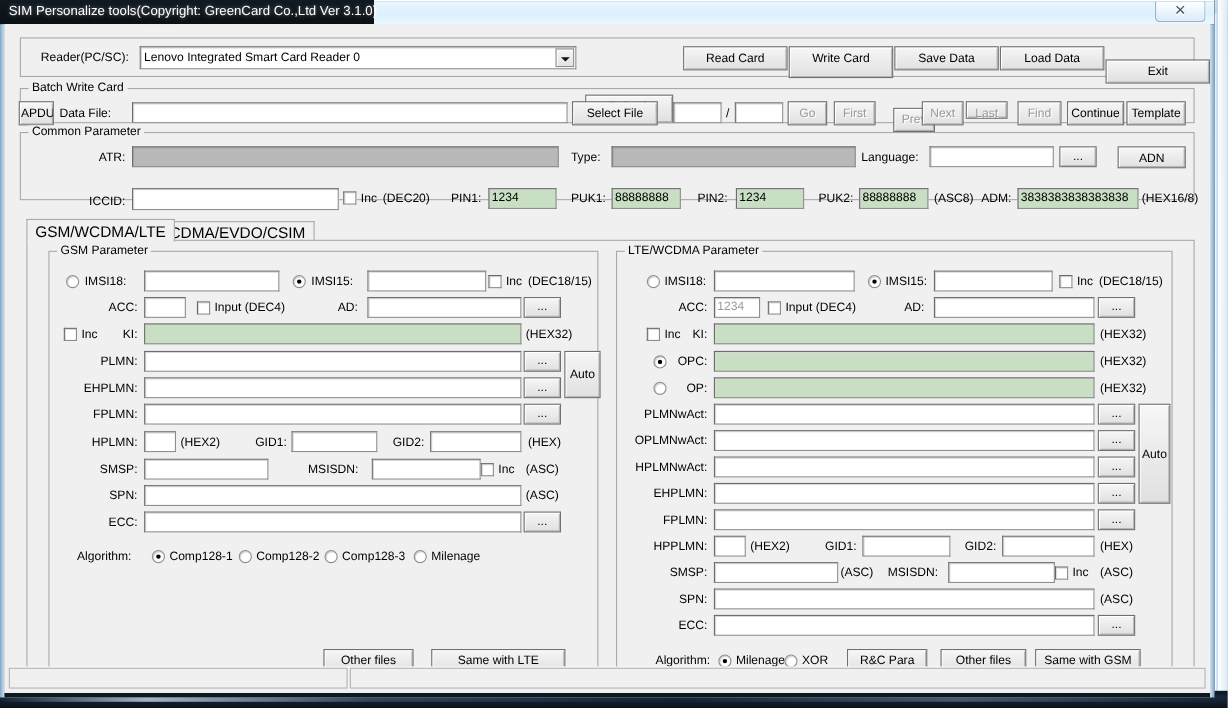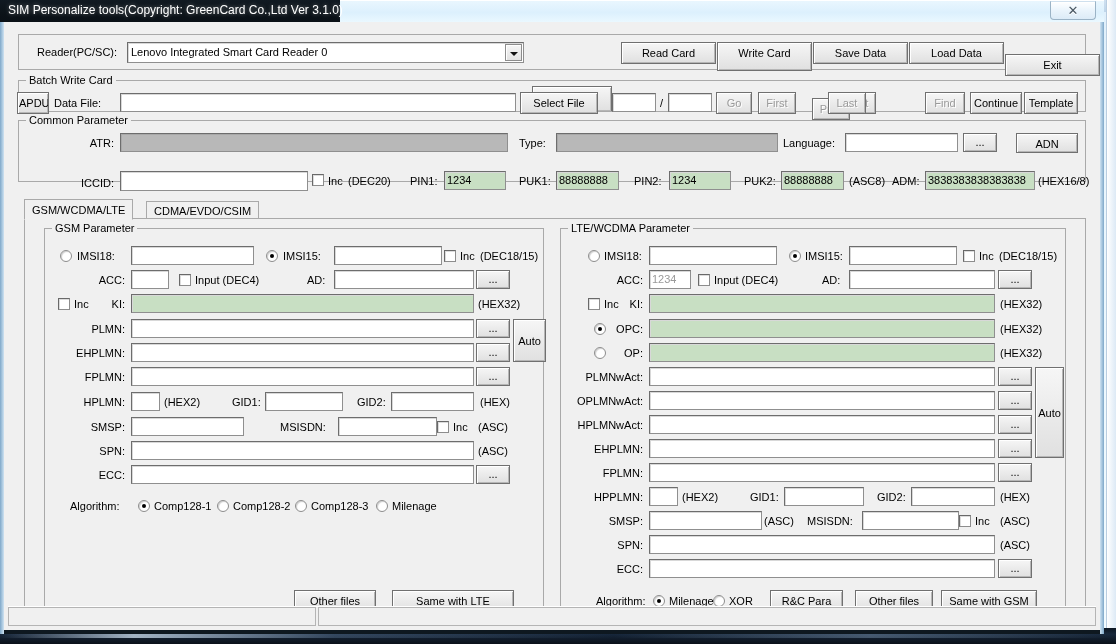--- a/index.html
+++ b/index.html
@@ -179,21 +179,21 @@
   }
   .rd.on::after {
     content: ""; position: absolute; left: 3px; top: 3px;
     width: 4px; height: 4px; border-radius: 50%; background: #000;
   }
 
   
   .tabstrip { position: absolute; }
   .tab {
     position: absolute; height: 19px; line-height: 18px;
-    padding: 0 7px; font-size: 11px; background: #f0f0f0;
+    padding: 0 7px; font-size: 14px; background: #f0f0f0;
     border: 1px solid #a9a9a9; border-bottom: none;
     white-space: nowrap;
   }
   .tab.sel {
     background: #f0f0f0; height: 21px; line-height: 20px; top: -2px;
     border-bottom: 1px solid #f0f0f0; z-index: 3;
   }
   .tabpage {
     position: absolute; border: 1px solid #a9a9a9; background: #f0f0f0;
   }
@@ -258,21 +258,21 @@
     <div class="lbl" style="left:50px; top:75px;">Data File:</div>
     <div class="fld" style="left:116px; top:71px; width:396px; height:19px;"></div>
     <div class="btn" style="left:516px; top:70px; width:78px; height:22px;">Select File</div>
     <div class="fld" style="left:608px; top:71px; width:44px; height:19px;"></div>
     <div class="lbl" style="left:656px; top:75px;">/</div>
     <div class="fld" style="left:664px; top:71px; width:44px; height:19px;"></div>
     <div class="btn dis" style="left:712px; top:70px; width:36px; height:22px;">Go</div>
     <div class="btn dis" style="left:754px; top:70px; width:38px; height:22px;">First</div>
     <div class="btn dis" style="left:794px; top:76px; width:38px; height:22px;margin-left:14px;">Prev</div>
     <div class="btn dis" style="left:834px; top:70px; width:38px; height:22px;">Next</div>
-    <div class="btn dis" style="left:824px; top:70px; width:38px; height:22px;">Last</div>
+    <div class="btn dis" style="left:874px; top:70px; width:38px; height:16px;">Last</div>
     <div class="btn dis" style="left:921px; top:70px; width:40px; height:22px;">Find</div>
     <div class="btn" style="left:966px; top:70px; width:52px; height:22px;">Continue</div>
     <div class="btn" style="left:1020px; top:70px; width:54px; height:22px;">Template</div>
 
     <div class="grp" style="left:14px; top:98px; width:1068px; height:62px;">
       <div class="cap">Common Parameter</div>
     </div>
     <div class="lbl r" style="left:40px; top:115px; width:70px;">ATR:</div>
     <div class="fld gray" style="left:116px; top:111px; width:388px; height:19px;"></div>
     <div class="lbl" style="left:515px; top:115px;">Type:</div>

